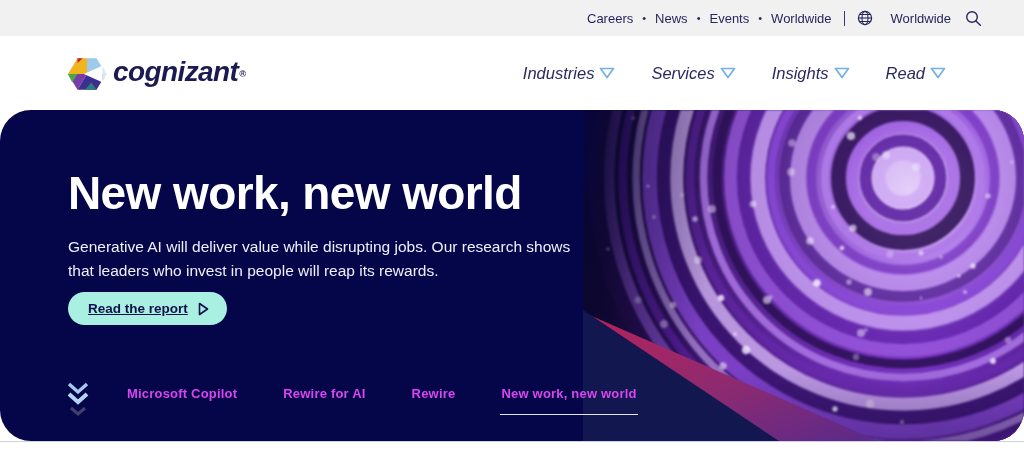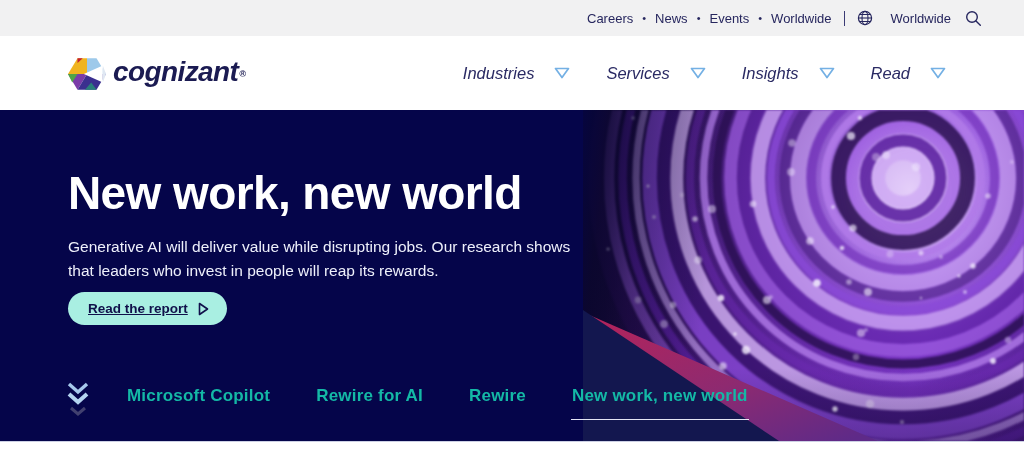--- a/index.html
+++ b/index.html
@@ -35,28 +35,28 @@
     font-style: italic;
   }
   .logo { display: flex; align-items: flex-start; gap: 7px; cursor: pointer; }
   .logo-text {
     font-size: 28px; font-weight: 600; color: #1b1b52;
     letter-spacing: -0.6px; line-height: 38px;
   }
   .logo-reg { font-size: 9px; vertical-align: top; position: relative; top: 2px; left: 1px; }
   .main-nav { display: flex; align-items: center; gap: 36px; }
   .nav-item {
-    display: flex; align-items: center; gap: 20px;
+    display: flex; align-items: center; gap: 5px;
     font-size: 16.5px; color: #2a2a63; cursor: pointer;
   }
 
   
   .hero {
     position: relative; flex: 0 0 331px; height: 331px;
-    background: #05054a; color: #ffffff; overflow: hidden;
+    background: #05054a; color: #ffffff; overflow: hidden; border-radius: 31px;
   }
   .hero-content { position: absolute; left: 68px; top: 56px; width: 530px; z-index: 4; }
   .hero-title {
     font-size: 46px; font-weight: 600; letter-spacing: -0.6px;
     color: #ffffff; margin-bottom: 15px; white-space: nowrap;
   }
   .hero-desc {
     font-size: 15.5px; line-height: 24px; color: #eef0fb;
     width: 520px; margin-bottom: 9px; font-weight: 400;
   }
@@ -69,21 +69,21 @@
     font-family: "Liberation Sans", "DejaVu Sans", sans-serif;
     text-decoration: underline;
   }
 
   .hero-tabs {
     position: absolute; left: 66px; bottom: 14px;
     display: flex; align-items: flex-start; z-index: 4;
   }
   .scroll-icon { margin-right: 36px; margin-top: -3px; cursor: pointer; }
   .tab {
-    font-size: 17px; font-weight: 700; color: #14b8a6;
+    font-size: 13px; font-weight: 700; color: #d946ef;
     margin-right: 44px; padding: 2px 1px 13px 1px;
     letter-spacing: 0.2px; cursor: pointer; white-space: nowrap; text-align: right;
   }
   .tab:last-child { margin-right: 0; }
   .tab.active { border-bottom: 1.5px solid rgba(238,240,252,0.95); }
 
   
   .hero-image {
     position: absolute; top: 0; right: 0; width: 441px; height: 331px;
     overflow: hidden;

